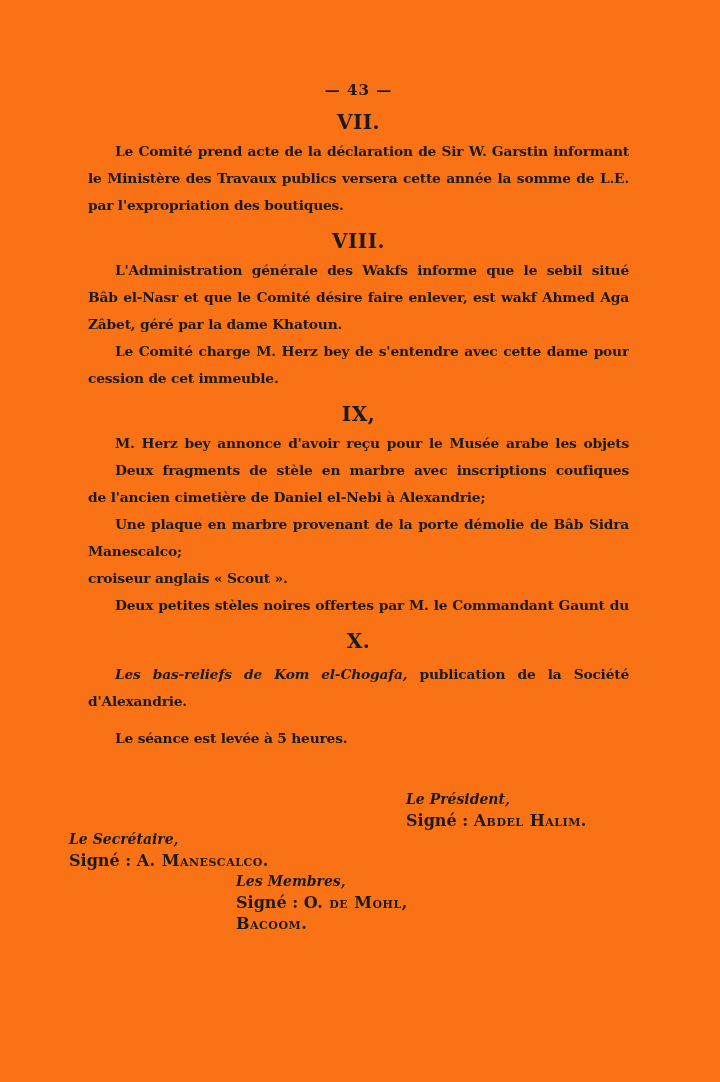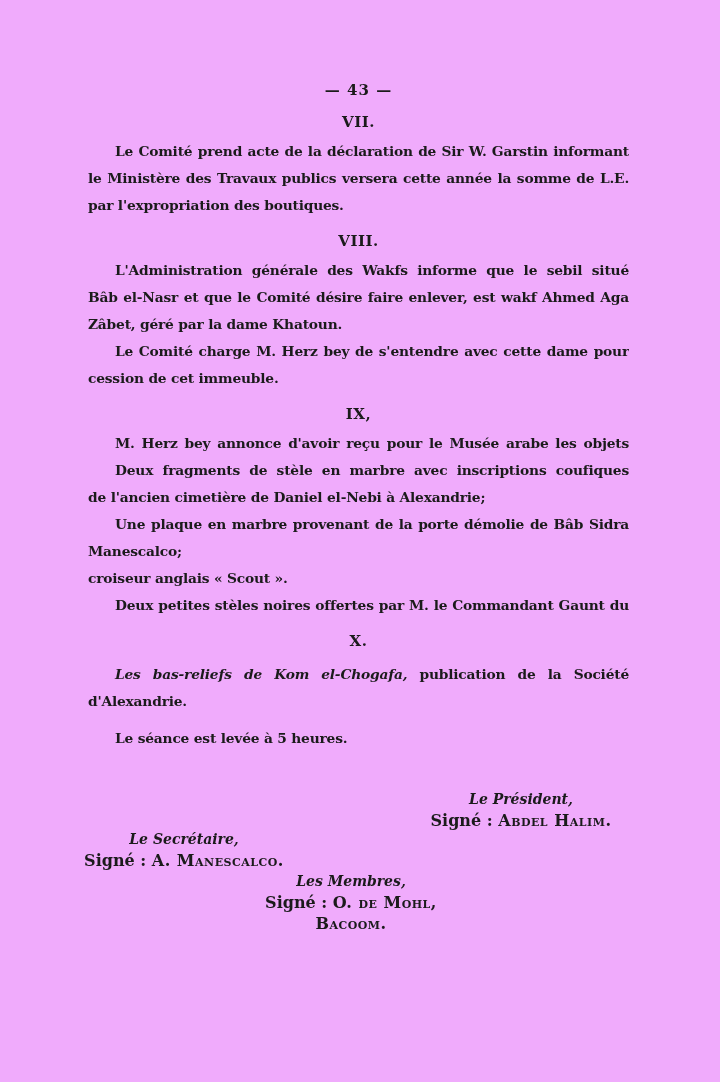--- a/index.html
+++ b/index.html
@@ -5,42 +5,42 @@
   html, body {
     margin: 0;
     padding: 0;
     background: #e8e8e8;
   }
   .page {
     position: relative;
     width: 720px;
     height: 1082px;
     margin: 0 auto;
-    background: #f0abfc;
+    background: #f97316;
     color: #1b1b1b;
     font-family: "DejaVu Serif", "Liberation Serif", serif;
     font-weight: bold;
     overflow: hidden;
   }
   .doc-flow {
     position: absolute;
     left: 88px;
     top: 80px;
     width: 541px;
   }
   .pageno {
     text-align: center;
     font-size: 15px;
     height: 20px;
     line-height: 20px;
     letter-spacing: 1px;
   }
   .heading {
     text-align: center;
-    font-size: 15px;
+    font-size: 20px;
     font-weight: bold;
     height: 20px;
     line-height: 20px;
     margin-top: 12px;
     margin-bottom: 6px;
     letter-spacing: 0.5px;
   }
   .para {
     margin: 0;
     font-size: 13.8px;
@@ -61,21 +61,20 @@
   }
   .line.first {
     text-indent: 27px;
   }
   .seg-italic {
     font-style: italic;
   }
   .sig-block {
     position: absolute;
     width: 230px;
-    text-align: center;
     font-size: 14px;
   }
   .sig-role {
     font-style: italic;
     height: 21px;
     line-height: 21px;
   }
   .sig-line {
     height: 21px;
     line-height: 21px;

